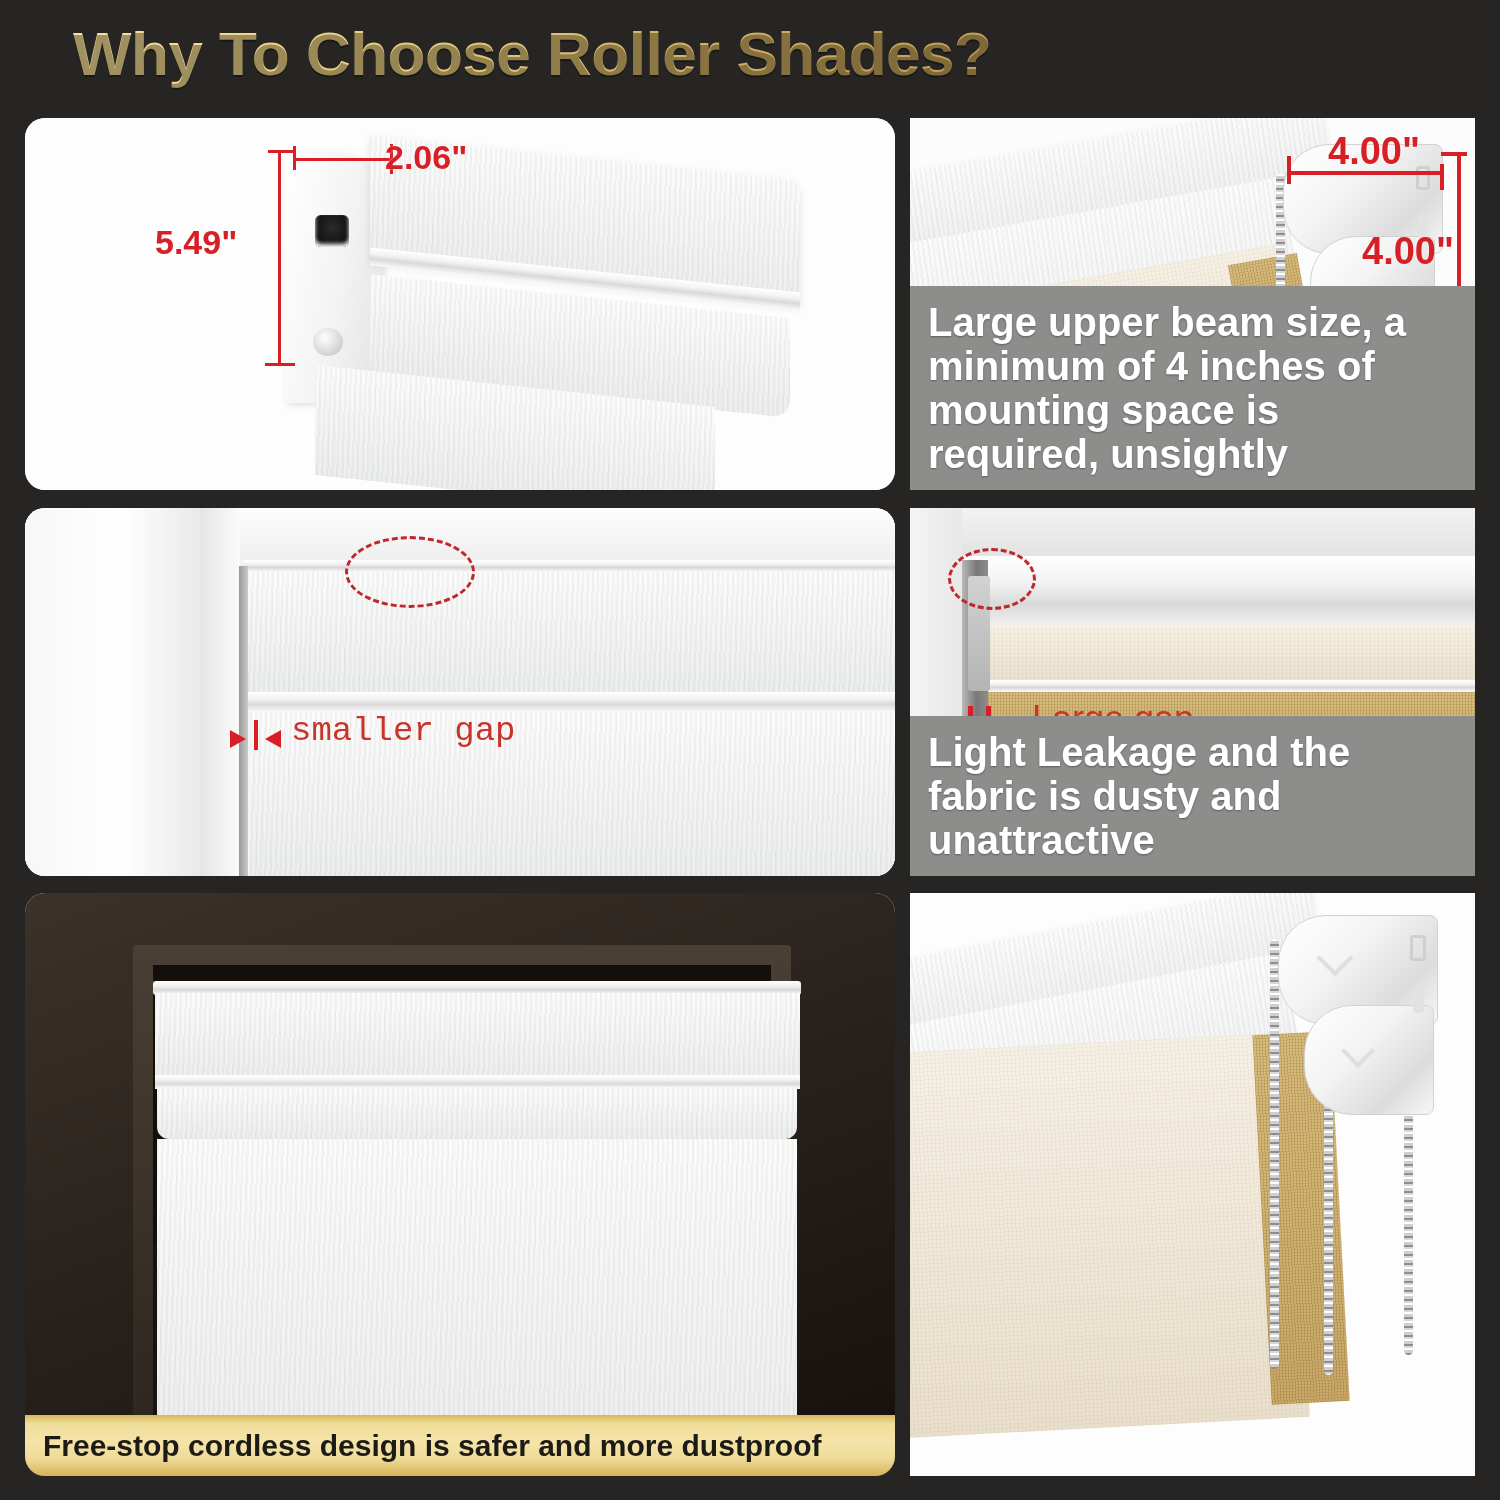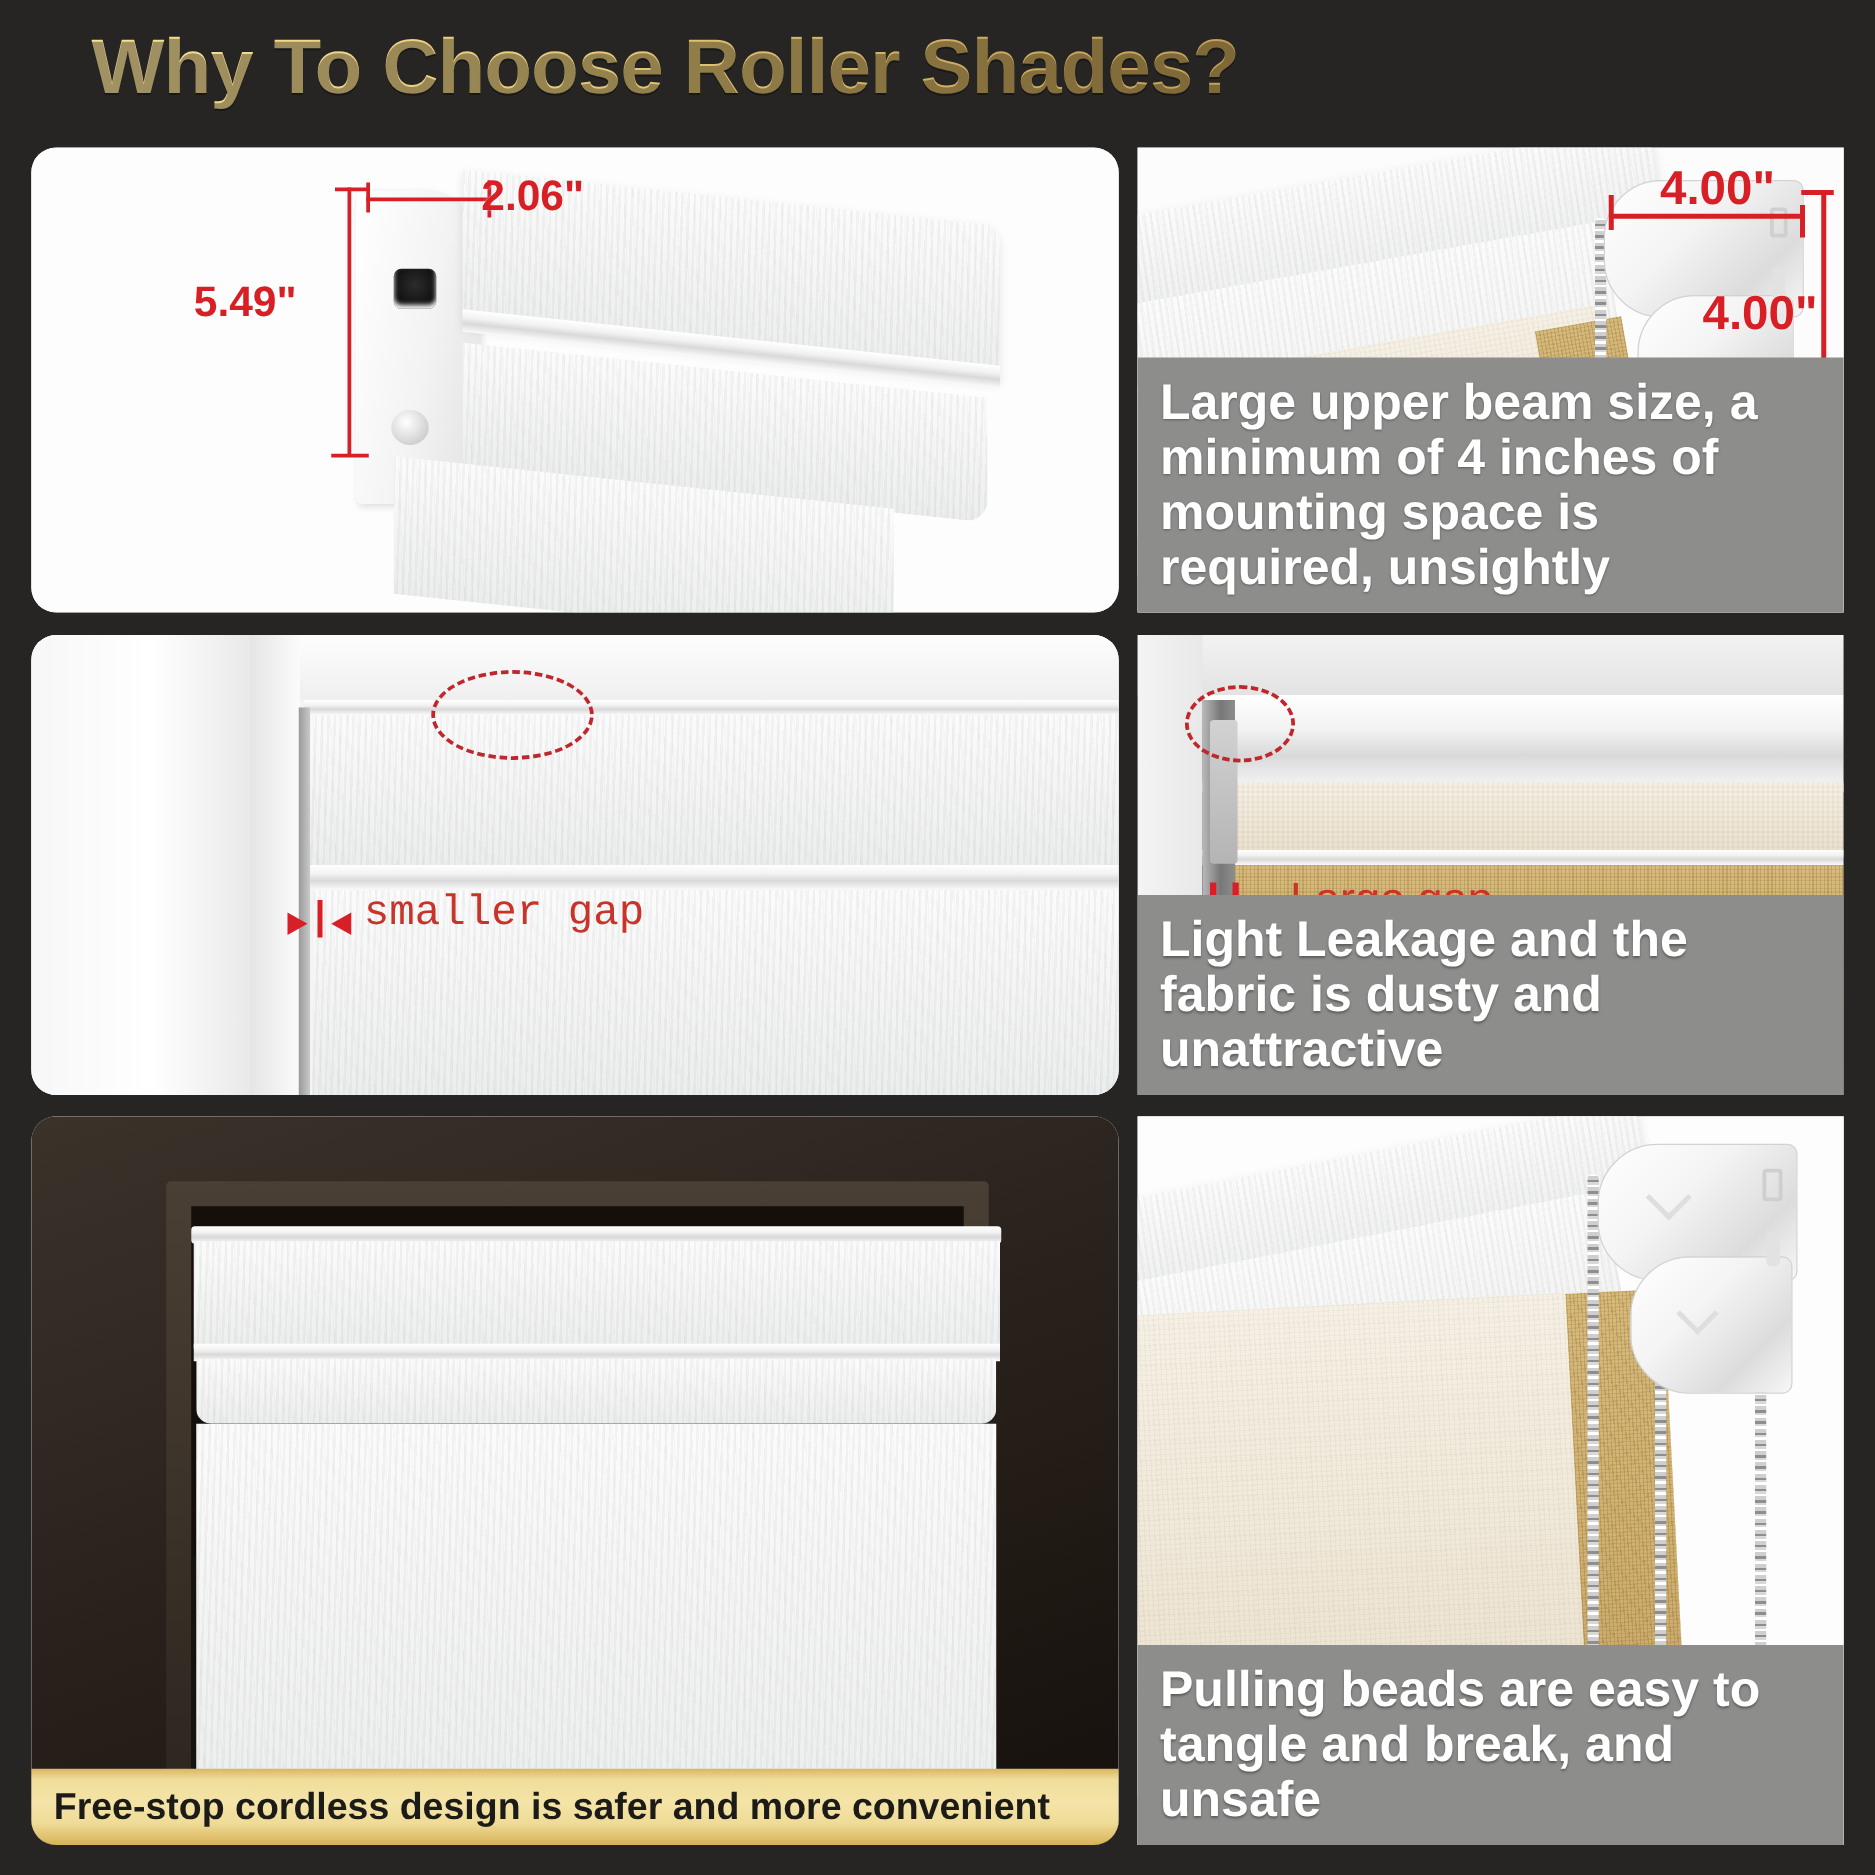--- a/index.html
+++ b/index.html
@@ -265,21 +265,21 @@
     <div style="position:absolute;left:418px;top:576px;width:78px;height:9px;
                 background:linear-gradient(180deg,#dcdcdc,#b6b6b6);border-radius:3px;"></div>
 
     <div style="position:absolute;left:418px;top:580px;width:104px;height:200px;
                 background:linear-gradient(165deg,#f4cfb6,#e3b295 65%,#d6a184);
                 border-radius:44px 40px 16px 22px; transform:rotate(-6deg);
                 box-shadow:-3px 2px 8px rgba(0,0,0,.35);"></div>
 
   </div>
   <div class="caption gold">
-    <span>Free-stop cordless design is safer and more convenient</span>
+    <span>Free-stop cordless design is safer and more dustproof</span>
   </div>
 </div>
 
 <div class="panel right" style="left:910px; top:893px; width:565px; height:583px;">
   <div class="photo" style="background:#fdfdfd;">
 
     <div class="wfab" style="position:absolute;left:-40px;top:30px;width:450px;height:95px;
                 transform:rotate(-11deg);box-shadow:0 4px 9px rgba(0,0,0,.12);"></div>
 
     <div class="wfab" style="position:absolute;left:-50px;top:100px;width:440px;height:150px;transform:rotate(-11deg);"></div>
@@ -294,16 +294,13 @@
 
     <div class="bracket" style="left:368px;top:22px;width:160px;height:110px;border-radius:48px 8px 8px 48px;"></div>
     <div class="bracket" style="left:394px;top:112px;width:130px;height:110px;border-radius:48px 8px 8px 48px;"></div>
     <div style="position:absolute;left:500px;top:42px;width:16px;height:26px;border:3px solid #cfcfcf;border-radius:3px;z-index:26;"></div>
     <div style="position:absolute;left:503px;top:92px;width:11px;height:28px;background:#e2e2e2;border-radius:4px;z-index:26;"></div>
     <div style="position:absolute;left:412px;top:52px;width:26px;height:26px;
                 border-left:4px solid #dedede;border-bottom:4px solid #dedede;transform:rotate(-45deg);z-index:26;"></div>
     <div style="position:absolute;left:436px;top:146px;width:24px;height:24px;
                 border-left:4px solid #dedede;border-bottom:4px solid #dedede;transform:rotate(-45deg);z-index:26;"></div>
   </div>
-  <div class="caption gray">
-    <span>Pulling beads are easy to tangle and break, and unsafe</span>
-  </div>
 </div>
 
 </body></html>

